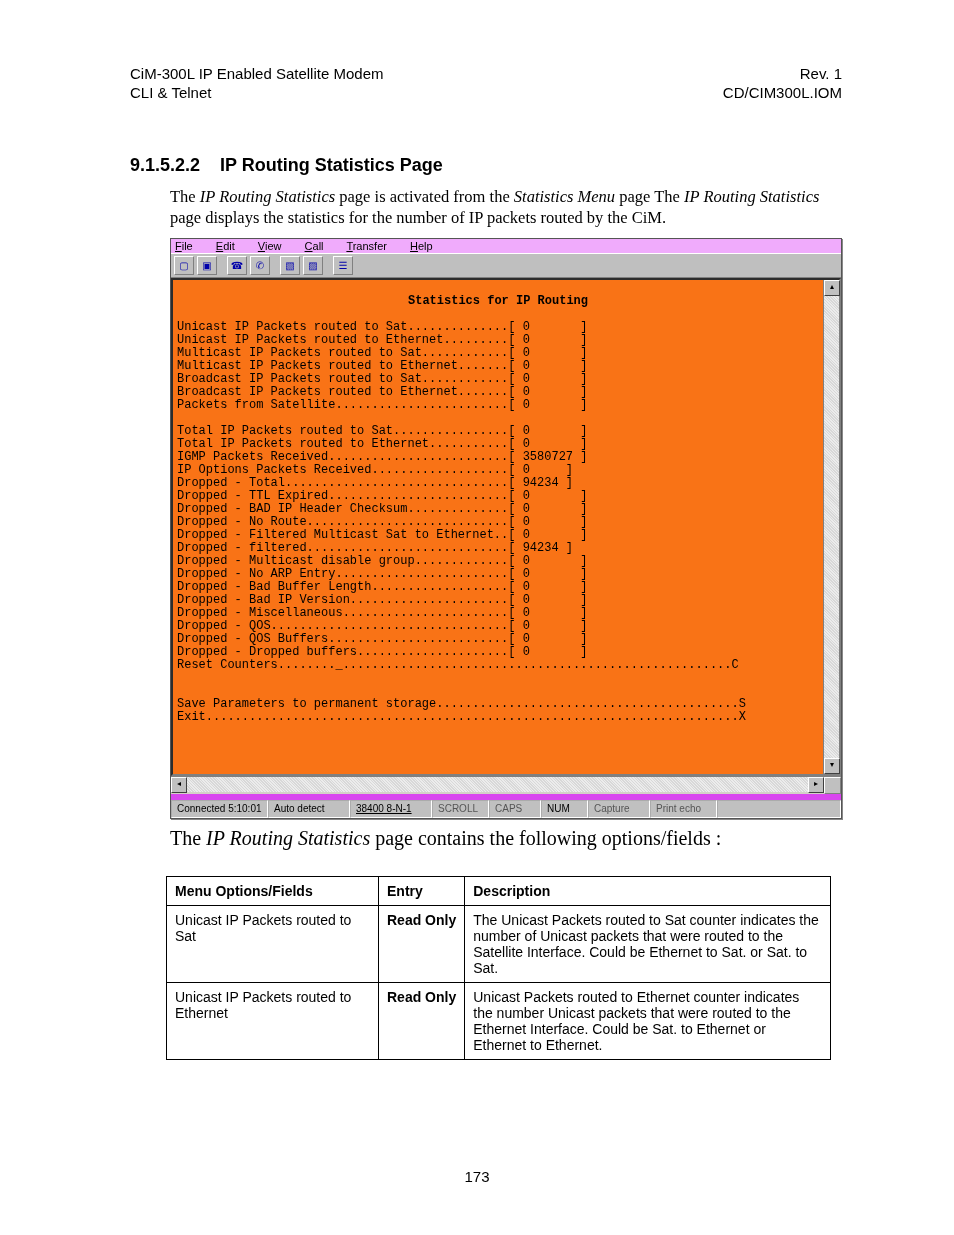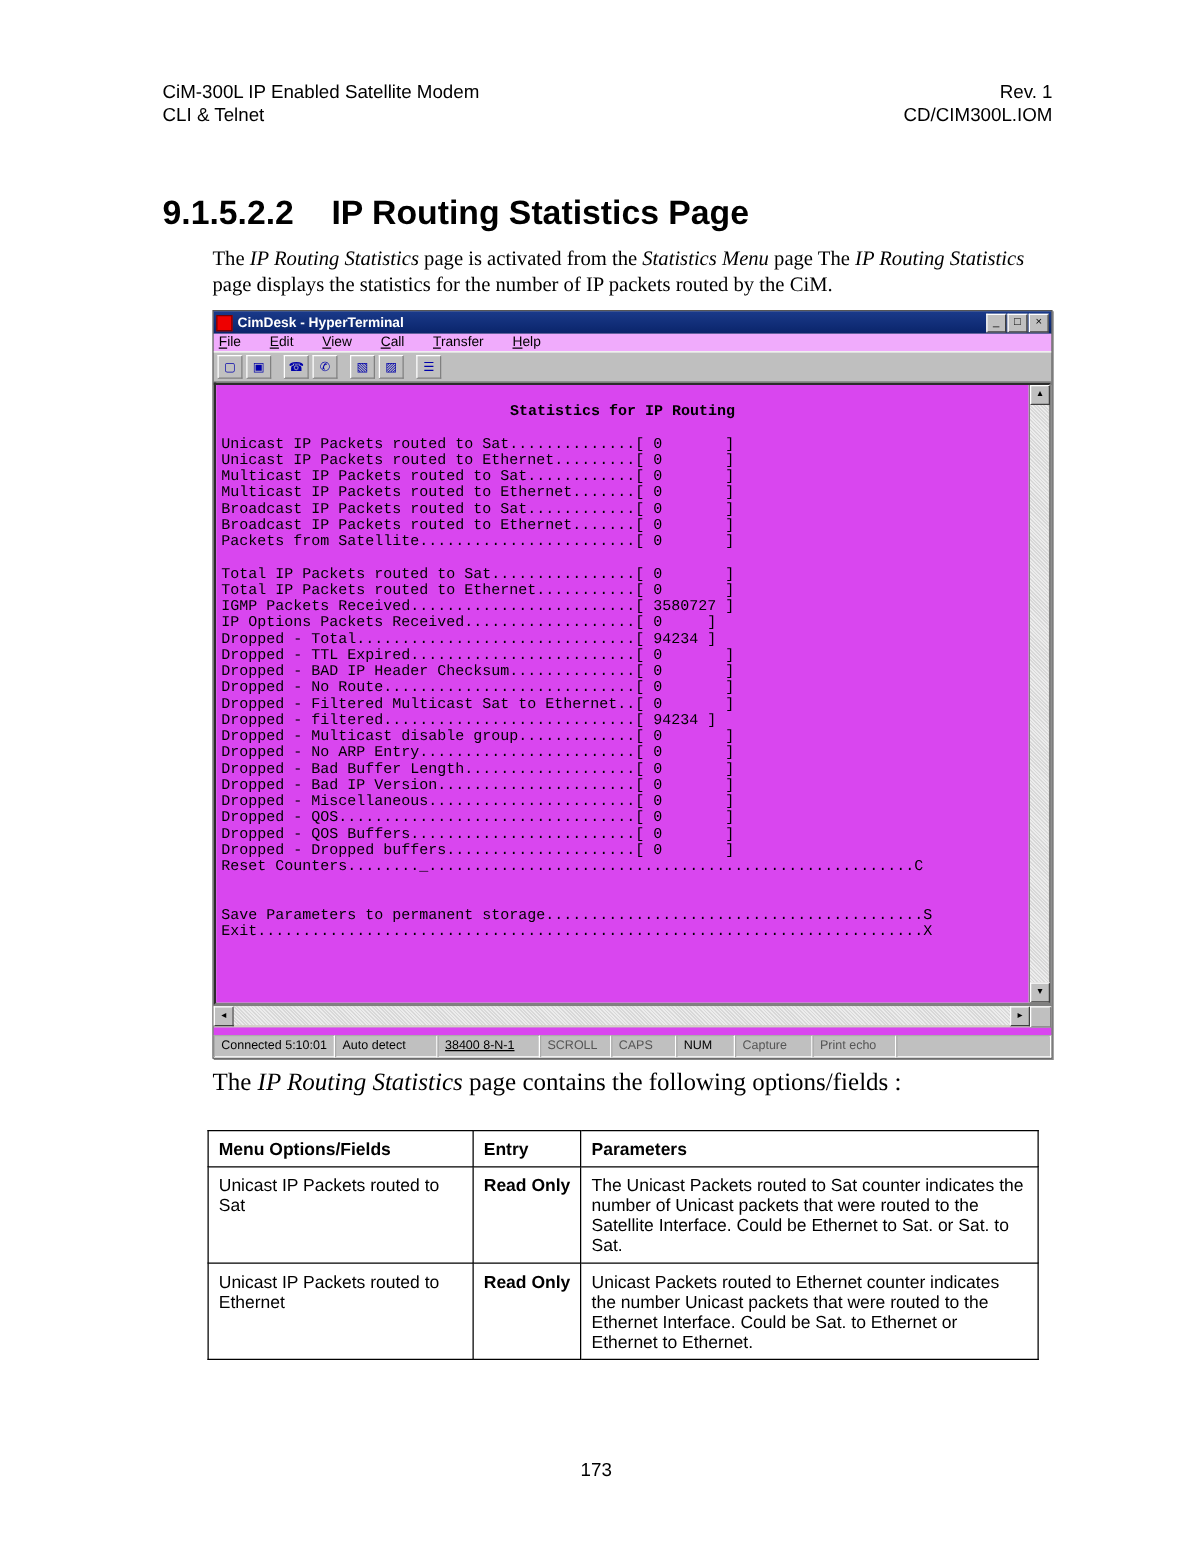--- a/index.html
+++ b/index.html
@@ -20,21 +20,21 @@
     display: flex;
     justify-content: space-between;
     font-size: 15px;
     line-height: 1.25;
     font-family: Arial, Helvetica, sans-serif;
     align-items: flex-end;
   }
   .section-title {
     font-family: Arial, Helvetica, sans-serif;
     font-weight: bold;
-    font-size: 27px;
+    font-size: 18px;
     margin-top: 52px;
     margin-bottom: 10px;
   }
   .intro {
     margin-left: 40px;
     font-size: 16.5px;
     line-height: 1.3;
   }
   .intro .ital { font-style: italic; }
 
@@ -77,21 +77,21 @@
   }
   .tsep{width:4px;}
   .term-content-wrap {
     border:2px inset #808080;
     background:#fff;
     position:relative;
     display:flex;
   }
   .term-content {
     flex:1;
-    background:#d946ef;
+    background:#f97316;
     color:#000;
     font-family:"Courier New", monospace;
     font-size:12px;
     line-height:13px;
     padding:2px 4px 2px 4px;
     white-space:pre;
     overflow:hidden;
     height:490px;
   }
   .term-heading-line { font-weight:bold;text-align:center; }
@@ -174,28 +174,20 @@
   <div class="section-title">
     <span>9.1.5.2.2</span>&nbsp;&nbsp;&nbsp;
     <span>IP Routing Statistics Page</span>
   </div>
 
   <div class="intro">
     <span>The </span><span class="ital">IP Routing Statistics</span><span> page is activated from the </span><span class="ital">Statistics Menu</span><span> page The </span><span class="ital">IP Routing Statistics</span><span> page displays the statistics for the number of IP packets routed by the CiM.</span>
   </div>
 
   <div class="term-outer">
-    <div class="titlebar">
-      <div><span class="ticon"></span><b>CimDesk - HyperTerminal</b></div>
-      <div class="caps">
-        <div class="capbtn">_</div>
-        <div class="capbtn">□</div>
-        <div class="capbtn">×</div>
-      </div>
-    </div>
     <div class="menubar">
       <span><u>F</u><span>ile</span></span>
       <span><u>E</u><span>dit</span></span>
       <span><u>V</u><span>iew</span></span>
       <span><u>C</u><span>all</span></span>
       <span><u>T</u><span>ransfer</span></span>
       <span><u>H</u><span>elp</span></span>
     </div>
     <div class="toolbar">
       <div class="tbtn">▢</div>
@@ -273,21 +265,21 @@
 
   <div class="after-term">
     <span>The </span><span class="ital">IP Routing Statistics</span><span> page contains the following options/fields :</span>
   </div>
 
   <table class="opts">
     <thead>
       <tr>
         <th>Menu Options/Fields</th>
         <th>Entry</th>
-        <th>Parameters</th>
+        <th>Description</th>
       </tr>
     </thead>
     <tbody id="opts-body">
         <tr>
           <td class="col1">Unicast IP Packets routed to Sat</td>
           <td class="col2">Read Only</td>
           <td>The Unicast Packets routed to Sat counter indicates the number of Unicast packets that were routed to the Satellite Interface. Could be Ethernet to Sat. or Sat. to Sat.</td>
         </tr>
         <tr>
           <td class="col1">Unicast IP Packets routed to Ethernet</td>

